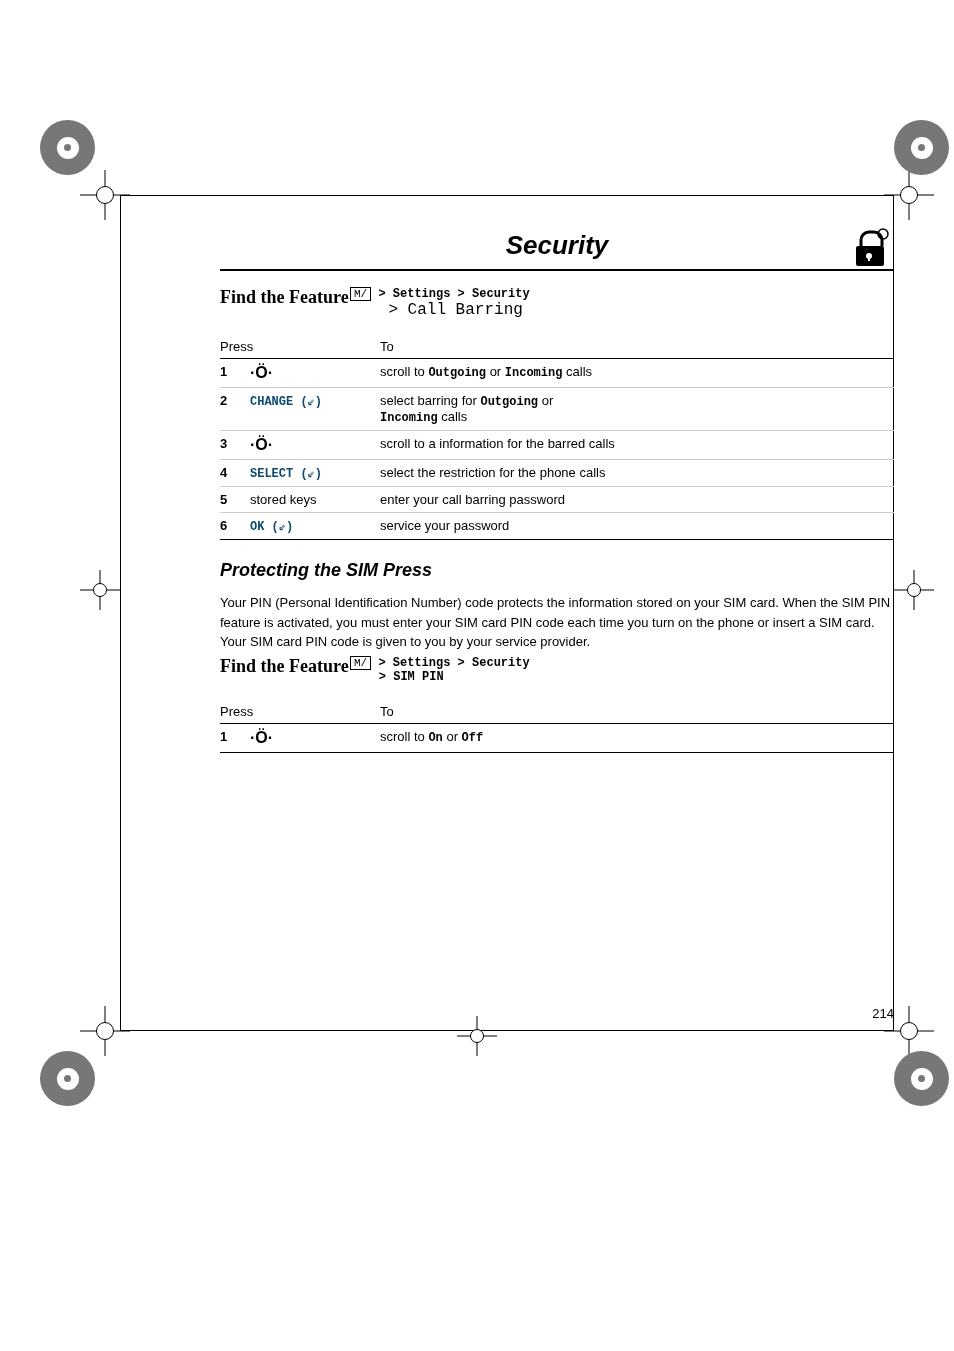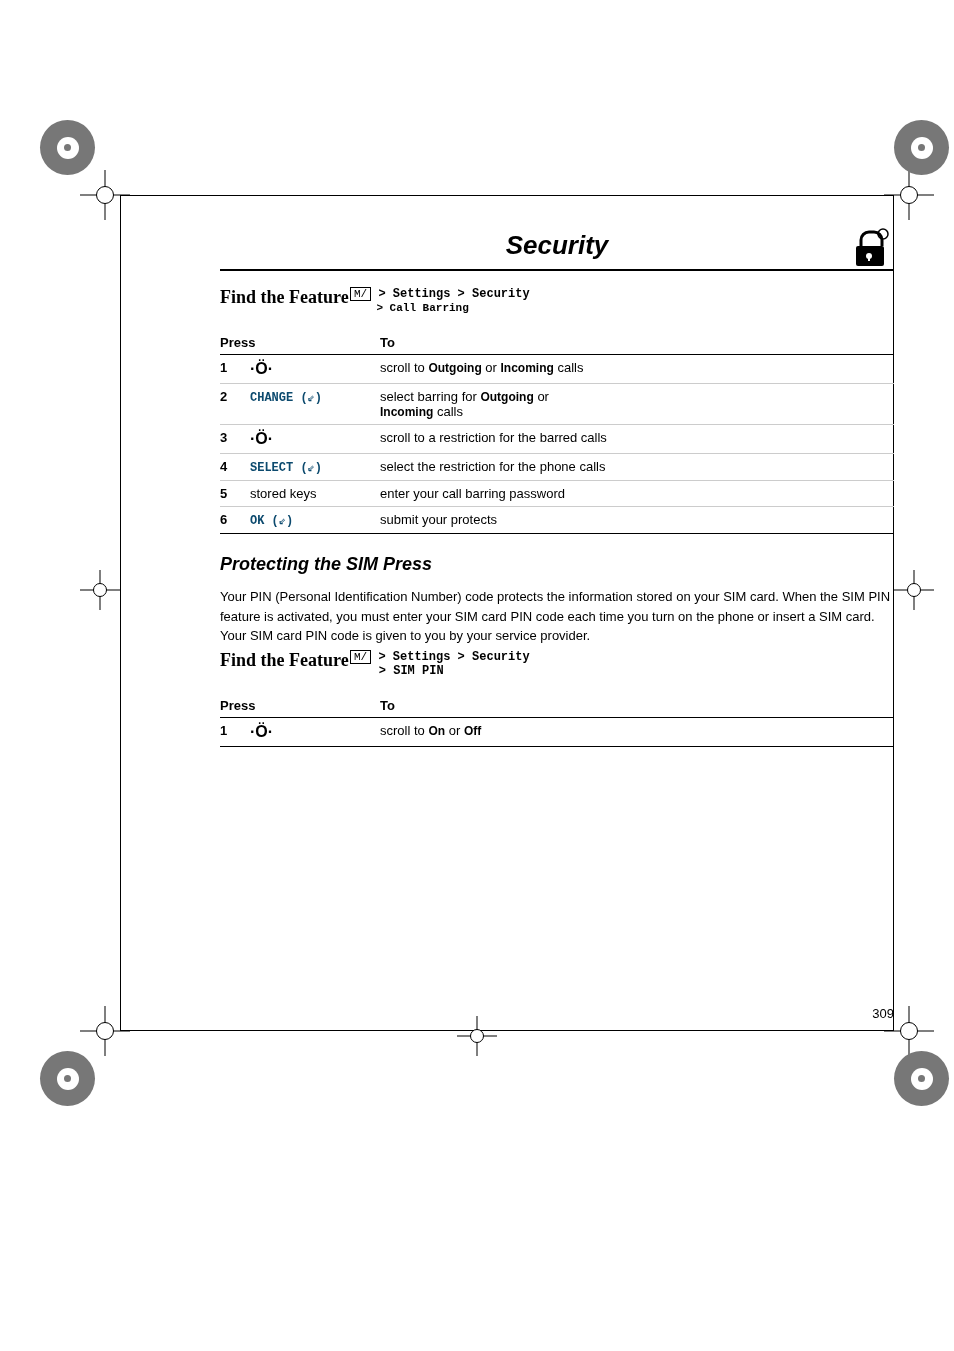--- a/index.html
+++ b/index.html
@@ -84,21 +84,21 @@
 
     
     .instruction-table {
       width: 100%;
       border-collapse: collapse;
       margin-bottom: 20px;
     }
 
     .instruction-table th {
       text-align: left;
-      font-weight: bold;
+      font-weight: normal;
       font-size: 13px;
       padding: 4px 8px 4px 0;
       border-bottom: 1px solid #000;
     }
 
     .instruction-table td {
       padding: 5px 8px 5px 0;
       vertical-align: top;
       font-size: 13px;
       border-bottom: 1px solid #ccc;
@@ -113,21 +113,21 @@
     .instruction-table td:nth-child(2) {
       min-width: 120px;
       width: 130px;
     }
 
     .instruction-table tr:last-child td {
       border-bottom: 1px solid #000;
     }
 
     .bold-mono {
-      font-family: Liberation Sans, sans-serif;
+      font-family: Liberation Mono, monospace;
       font-weight: bold;
       font-size: 12px;
     }
 
     .cyan-text {
       color: #0c4a6e;
       font-family: 'Courier New', monospace;
       font-weight: bold;
       font-size: 12px;
     }
@@ -287,21 +287,21 @@
     </div>
 
     <div class="find-feature-row">
       <span class="find-feature-label">Find the Feature</span>
       <div>
         <div class="find-feature-path">
           <span class="menu-key">M/</span>
           <span style="font-family:'Courier New',monospace; font-size:12px; font-weight:bold;"> &gt; Settings &gt; Security</span>
         </div>
         <div class="find-feature-path">
-          <span style="font-family:'Courier New',monospace; font-size:11px; font-weight:bold;">&nbsp;&nbsp;&nbsp;&nbsp;&gt; Call Barring</span>
+          <span style="font-family:'Courier New',monospace; font-size:16px; font-weight:normal;">&nbsp;&nbsp;&nbsp;&nbsp;&gt; Call Barring</span>
         </div>
       </div>
     </div>
 
     <table class="instruction-table">
       <thead>
         <tr>
           <th colspan="2">Press</th>
           <th>To</th>
         </tr>
@@ -322,21 +322,21 @@
             <span class="cyan-text">CHANGE (⇙)</span>
           </td>
           <td>select barring for <span class="bold-mono">Outgoing</span> or<br><span class="bold-mono">Incoming</span> calls</td>
         </tr>
 
         <tr>
           <td>3</td>
           <td>
             <span style="font-size:16px; font-weight:bold;">·Ö·</span>
           </td>
-          <td>scroll to a restriction for the barred calls</td>
+          <td>scroll to a information for the barred calls</td>
         </tr>
 
         <tr>
           <td>4</td>
           <td>
             <span class="cyan-text">SELECT (⇙)</span>
           </td>
           <td>select the restriction for the phone calls</td>
         </tr>
 
@@ -344,21 +344,21 @@
           <td>5</td>
           <td>stored keys</td>
           <td>enter your call barring password</td>
         </tr>
 
         <tr>
           <td>6</td>
           <td>
             <span class="cyan-text">OK (⇙)</span>
           </td>
-          <td>submit your protects</td>
+          <td>service your password</td>
         </tr>
       </tbody>
     </table>
 
     <div style="margin-top:8px;">
       <h2 class="section-title">Protecting the SIM Press</h2>
 
       <p class="body-text">Your PIN (Personal Identification Number) code protects the information stored on your SIM card. When the SIM PIN feature is activated, you must enter your SIM card PIN code each time you turn on the phone or insert a SIM card. Your SIM card PIN code is given to you by your service provider.</p>
 
       <div class="find-feature-row">
@@ -388,15 +388,15 @@
               <span style="font-size:16px; font-weight:bold;">·Ö·</span>
             </td>
             <td>scroll to <span class="bold-mono">On</span> or <span class="bold-mono">Off</span></td>
           </tr>
         </tbody>
       </table>
     </div>
 
   </div>
 
-  <div class="page-number">309</div>
+  <div class="page-number">214</div>
 
 </div>
 
 </body></html>

